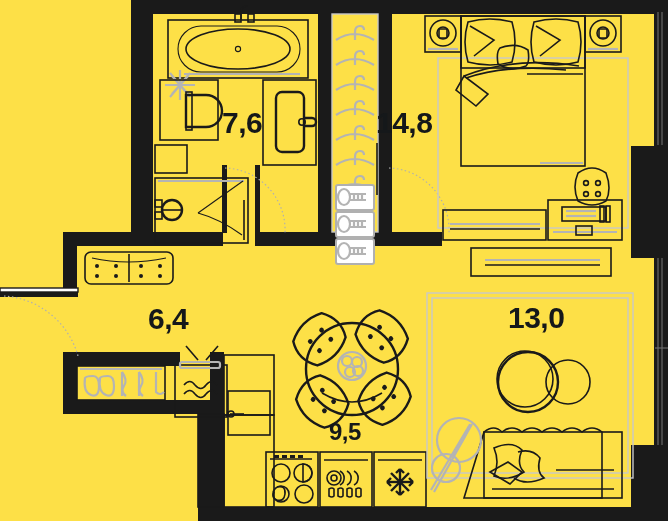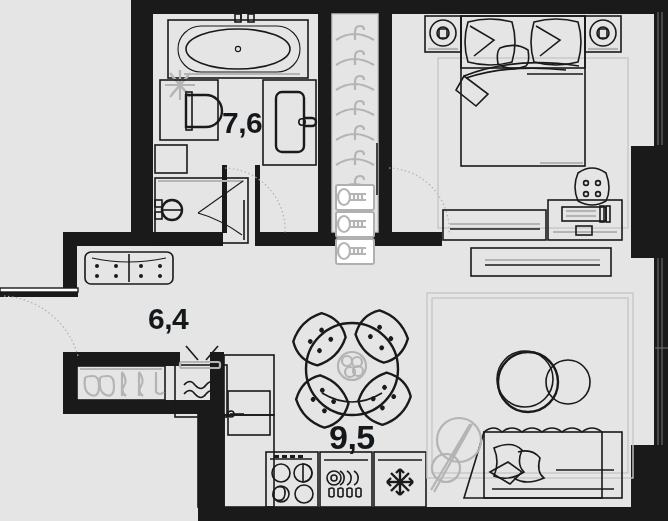--- a/index.html
+++ b/index.html
@@ -8,21 +8,21 @@
     padding: 0;
     background: #ffffff;
   }
   body {
     font-family: "Liberation Sans", sans-serif;
   }
   #plan-root {
     position: relative;
     width: 668px;
     height: 521px;
-    background: #e5e5e5;
+    background: #fde047;
     overflow: hidden;
   }
   #plan-svg {
     position: absolute;
     left: 0;
     top: 0;
     width: 668px;
     height: 521px;
     display: block;
   }
@@ -32,21 +32,21 @@
     font-weight: 700;
     color: #15181a;
     white-space: nowrap;
     letter-spacing: -0.5px;
     line-height: 1;
   }
   .al-76  { left: 222px; top: 108px; font-size: 30px; }
   .al-148 { left: 376px; top: 108px; font-size: 30px; }
   .al-49  { left: 148px; top: 304px; font-size: 30px; }
   .al-130 { left: 508px; top: 303px; font-size: 30px; }
-  .al-95  { left: 329px; top: 420px; font-size: 34px; }
+  .al-95  { left: 329px; top: 420px; font-size: 24px; }
 </style>
 </head>
 <body>
 
 <div id="plan-root">
 
   <svg id="plan-svg" viewBox="0 0 668 521">
     <defs>
       <style>
         .w      { fill:#1a1a1a; }
@@ -451,19 +451,21 @@
         <line class="lg" x1="469" y1="426" x2="431" y2="490"></line>
       </g>
 
       <path class="lg" d="M 470 424 q -6 18 -20 34"></path>
     </g>
 
   </svg>
 
   <div class="area-label al-76">7,6</div>
 
+  <div class="area-label al-148">14,8</div>
 
   <div class="area-label al-49">6,4</div>
 
+  <div class="area-label al-130">13,0</div>
 
   <div class="area-label al-95">9,5</div>
 
 </div>
 
 </body></html>

